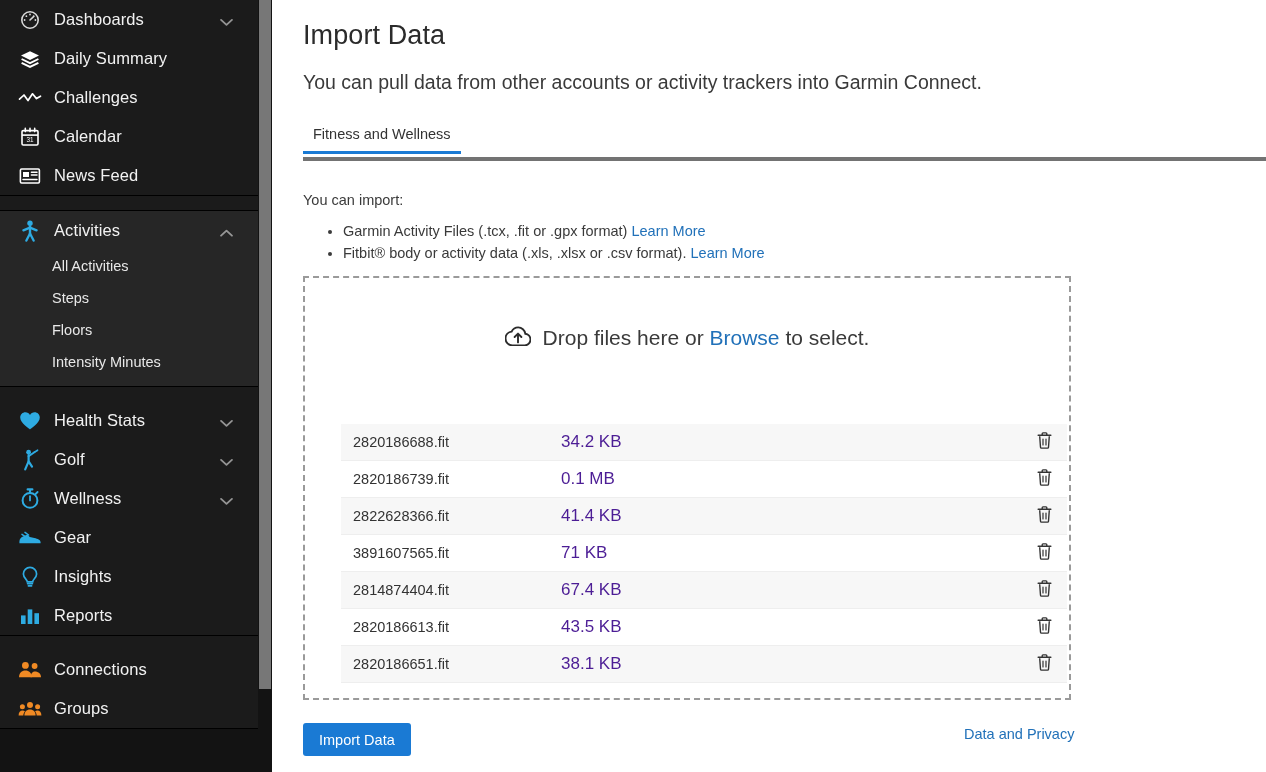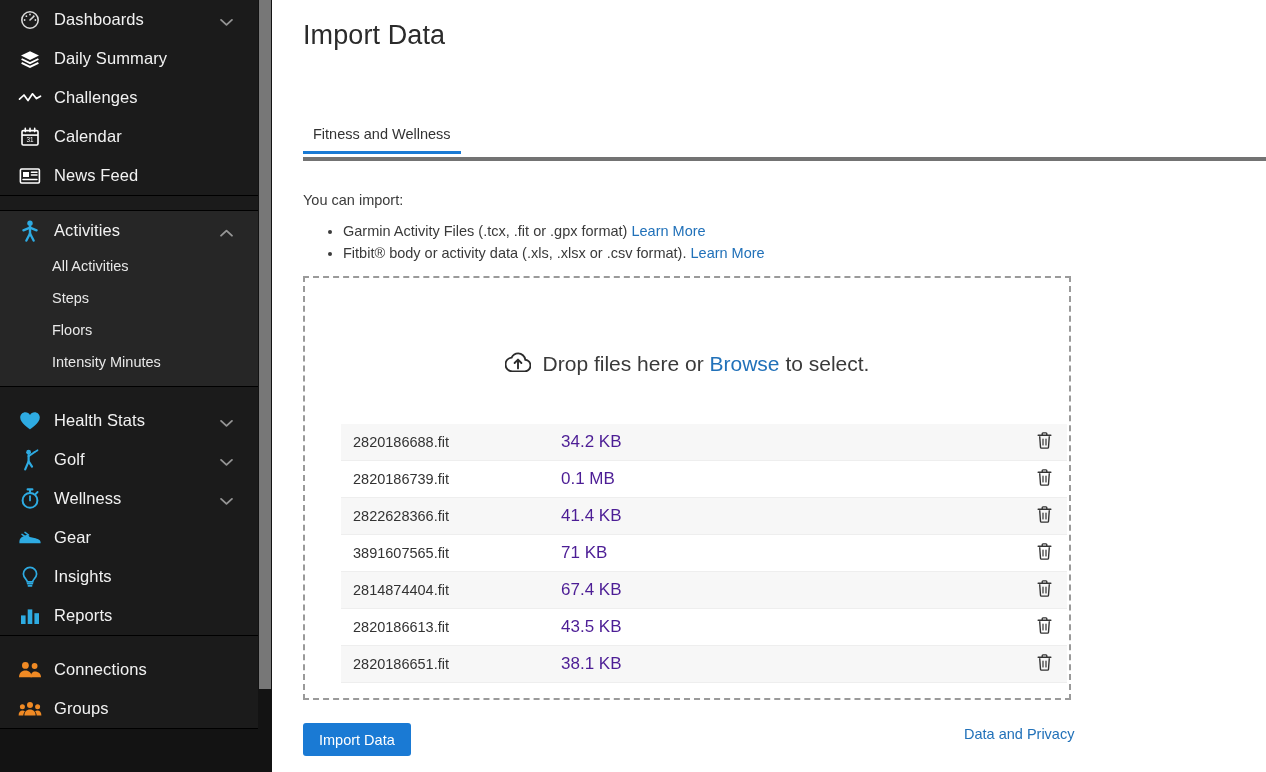--- a/index.html
+++ b/index.html
@@ -191,21 +191,21 @@
     top: 276px;
     width: 768px;
     height: 424px;
     border: 2px dashed #9a9a9a;
     box-sizing: border-box;
   }
   .dz-head {
     position: absolute;
     left: 0;
     right: 0;
-    top: 74px;
+    top: 48px;
     display: flex;
     align-items: center;
     justify-content: center;
     gap: 12px;
   }
   .dz-text {
     font-size: 21px;
     color: #3a3a3a;
     white-space: nowrap;
   }
@@ -476,20 +476,21 @@
           </div>
         </div>
       </div>
     <div class="sb-track"></div>
     <div class="sb-thumb"></div>
   </nav>
 
   <main class="main">
 
     <h1 class="page-title">Import Data</h1>
+    <div class="page-sub">You can pull data from other accounts or activity trackers into Garmin Connect.</div>
 
     <div class="tabs">
       <span class="tab">Fitness and Wellness</span>
     </div>
 
     <div class="import-label">You can import:</div>
 
     <ul class="fmt-list">
       <li>
         <span>Garmin Activity Files (.tcx, .fit or .gpx format)</span>

